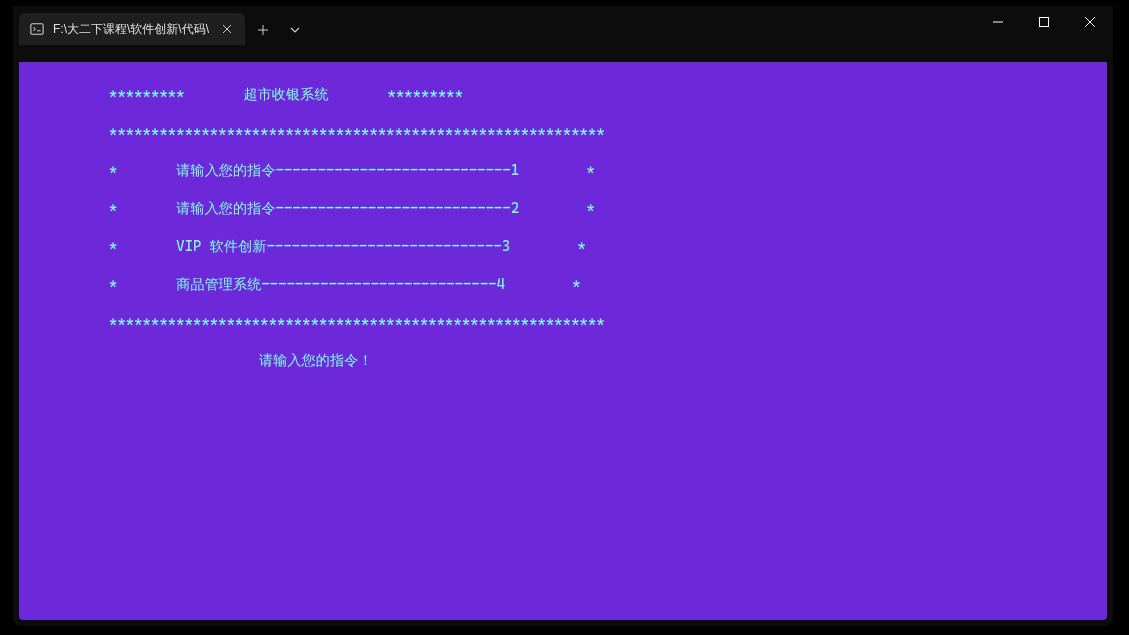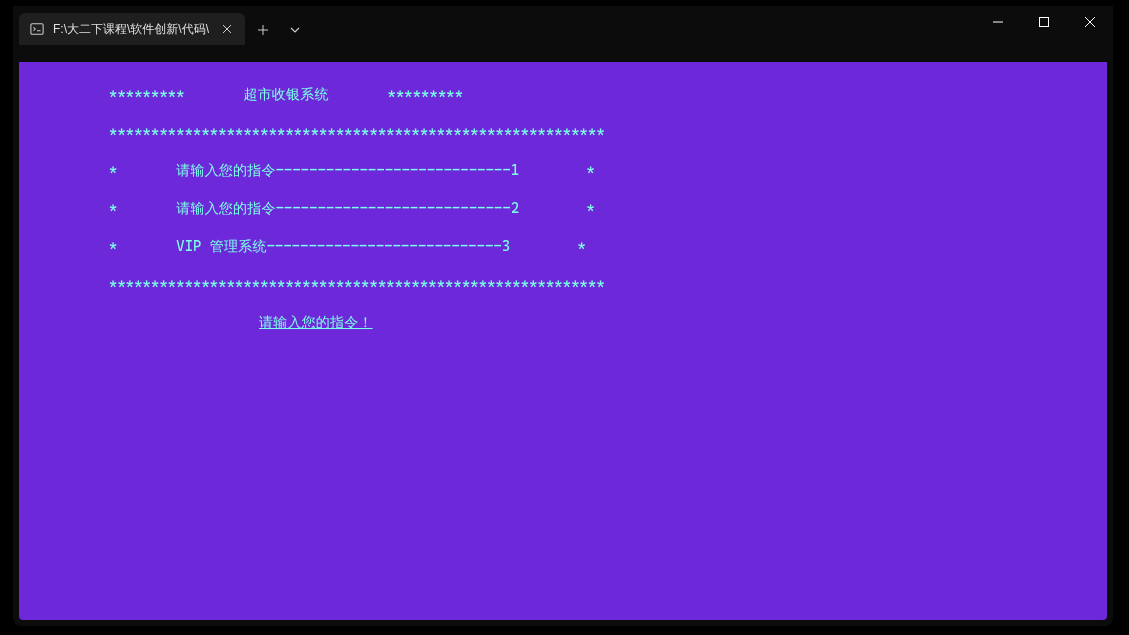--- a/index.html
+++ b/index.html
@@ -129,21 +129,20 @@
       color: #7cffe8;
       overflow: hidden;
       white-space: pre;
       letter-spacing: 0.2px;
     }
     .term-line {
       padding-left: 90px;
     }
     .prompt-line {
       padding-left: 240px;
-      text-decoration: underline;
     }
   </style>
 </head>
 <body>
 
 <div class="window">
   <div class="titlebar">
     <div class="tab-area">
       <div class="tab">
         <span class="tab-icon">
@@ -187,17 +186,18 @@
         </svg>
       </div>
     </div>
   </div>
 
   <div class="terminal-body">
 <div class="term-line"><span>*********</span>       <span>超市收银系统</span>       <span>*********</span></div>
 <div class="term-line">***********************************************************</div>
 <div class="term-line">*       <span>请输入您的指令</span><span>----------------------------</span><span>1</span>        *</div>
 <div class="term-line">*       <span>请输入您的指令</span><span>----------------------------</span><span>2</span>        *</div>
-<div class="term-line">*       <span>VIP 管理系统</span><span>----------------------------</span><span>3</span>        *</div>
+<div class="term-line">*       <span>VIP 软件创新</span><span>----------------------------</span><span>3</span>        *</div>
+<div class="term-line">*       <span>商品管理系统</span><span>----------------------------</span><span>4</span>        *</div>
 <div class="term-line">***********************************************************</div>
 <div class="prompt-line">请输入您的指令！</div>
   </div>
 </div>
 
 </body></html>

